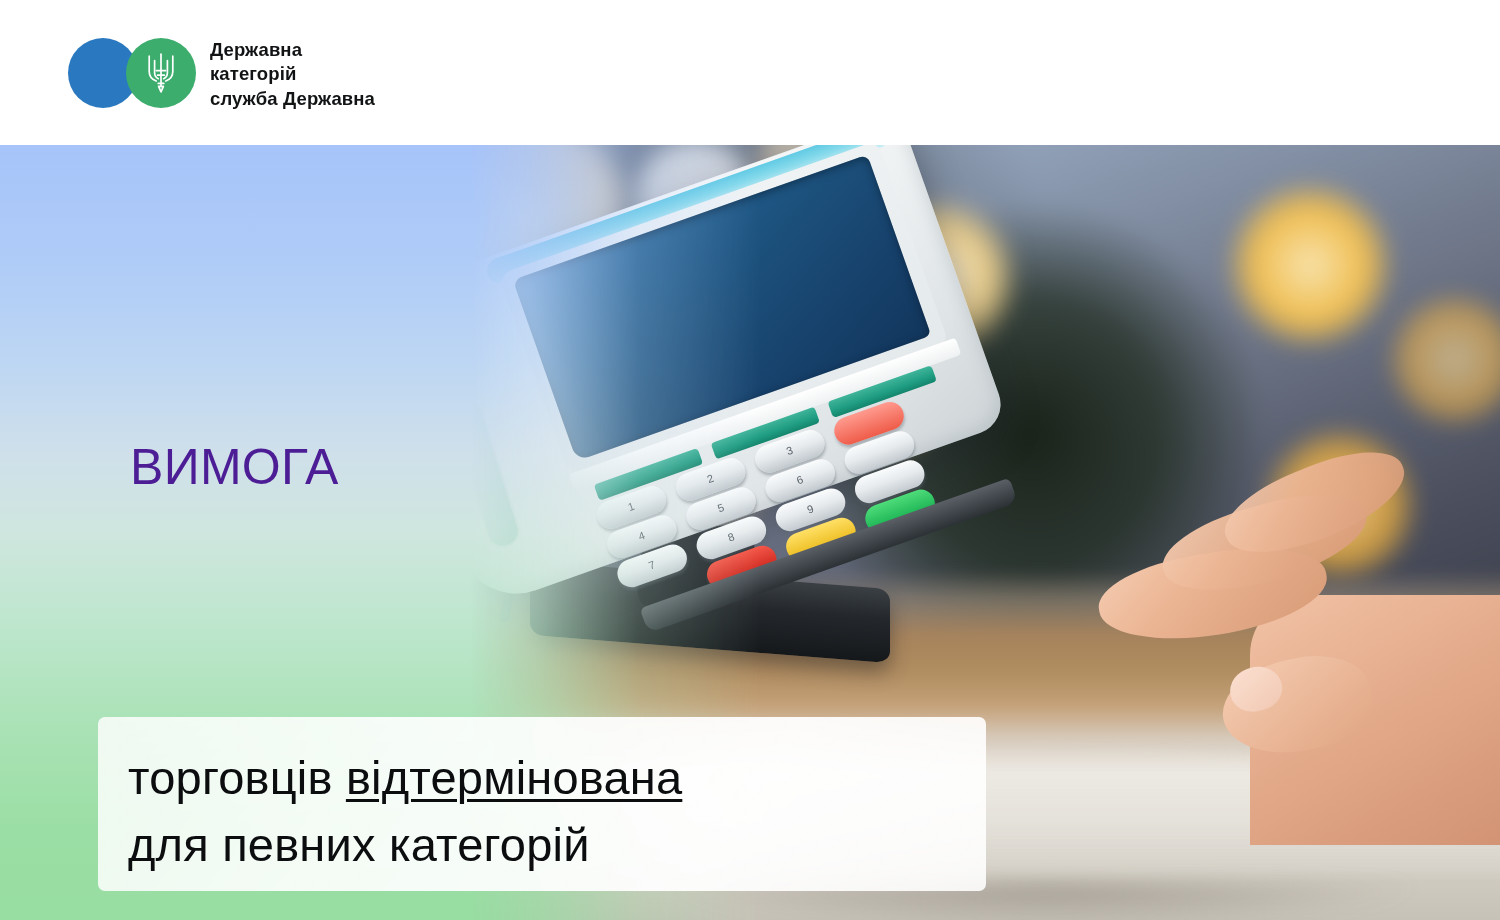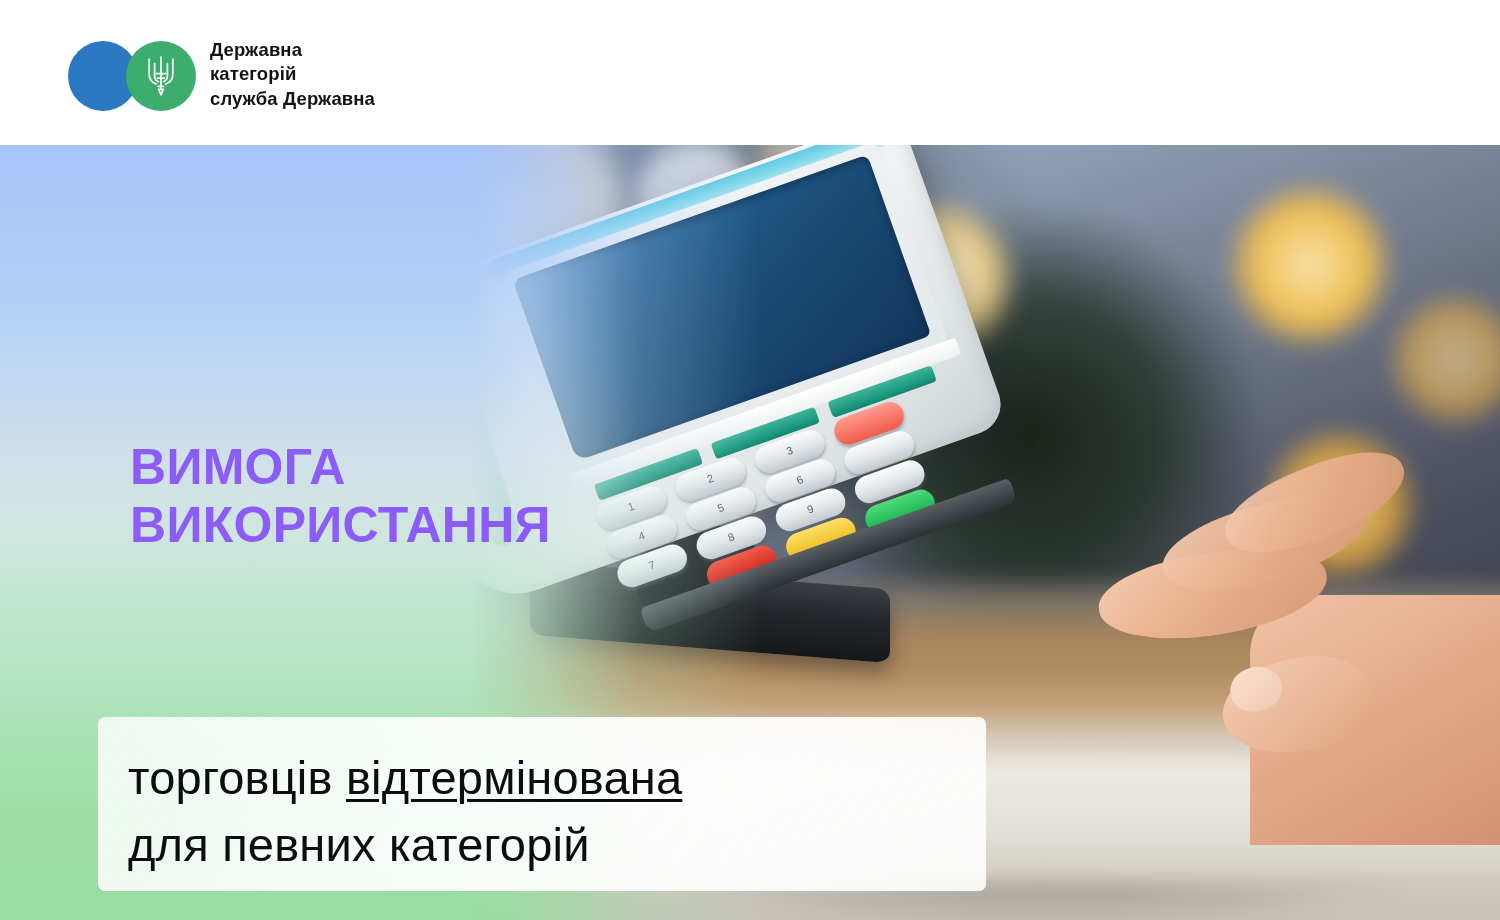--- a/index.html
+++ b/index.html
@@ -9,21 +9,21 @@
 
   .canvas { position:relative; width:1500px; height:920px; overflow:hidden; }
 
   
   .header {
     position:absolute; left:0; top:0; width:1500px; height:145px;
     background:#ffffff; z-index:40;
   }
   .logo-wrap {
     position:absolute; left:68px; top:38px;
-    display:flex; align-items:flex-end; gap:0;
+    display:flex; align-items:flex-start; gap:0;
   }
   .logo-circles { position:relative; width:128px; height:70px; flex:0 0 auto; }
   .circ { position:absolute; top:0; width:70px; height:70px; border-radius:50%; }
   .circ-blue  { left:0;  background:#2a79c0; }
   .circ-green { left:58px; background:#3cad6d; }
   .trident { position:absolute; left:78px; top:14px; width:30px; height:42px; }
 
   .logo-text {
     margin-left:14px;
     font-size:18.5px; font-weight:bold; line-height:1.32;
@@ -189,22 +189,22 @@
   .nail {
     position:absolute; left:100px; top:222px; width:52px; height:44px;
     border-radius:50% 50% 46% 46%;
     background:linear-gradient(150deg,#fbe0d1,#f1c8b2);
     transform:rotate(-14deg);
   }
 
   
   .headline {
     position:absolute; left:130px; top:294px; z-index:25;
-    font-size:50px; font-weight:bold; line-height:1.155;
-    letter-spacing:.3px; color:#8b5cf6; text-transform:none;
+    font-size:50px; font-weight:normal; line-height:1.155;
+    letter-spacing:.3px; color:#4c1d95; text-transform:none;
   }
   .headline div { white-space:nowrap; }
 
   .subcard {
     position:absolute; left:98px; top:572px; width:888px; height:174px; z-index:26;
     background:linear-gradient(125deg, rgba(255,255,255,.82) 0%, rgba(255,255,255,.90) 35%, rgba(255,255,255,.94) 70%, rgba(255,255,255,.88) 100%);
     border-radius:7px;
     backdrop-filter:blur(2px);
   }
   .subtext {
@@ -317,21 +317,20 @@
         <div class="finger" style="left:-32px;top:108px;width:230px;height:82px;transform:rotate(-9deg);"></div>
         <div class="finger" style="left:30px;top:60px;width:210px;height:76px;transform:rotate(-16deg);opacity:.96;"></div>
         <div class="finger" style="left:90px;top:22px;width:190px;height:72px;transform:rotate(-22deg);opacity:.92;"></div>
         <div class="thumb"></div>
         <div class="nail"></div>
       </div>
     </div>
 
     <div class="headline">
       <div>ВИМОГА</div>
-      <div>ВИКОРИСТАННЯ</div>
     </div>
 
     <div class="subcard">
       <div class="subtext">
         <div><span>торговців </span><span class="u">відтермінована</span></div>
         <div>для певних категорій</div>
       </div>
     </div>
 
   </div>

